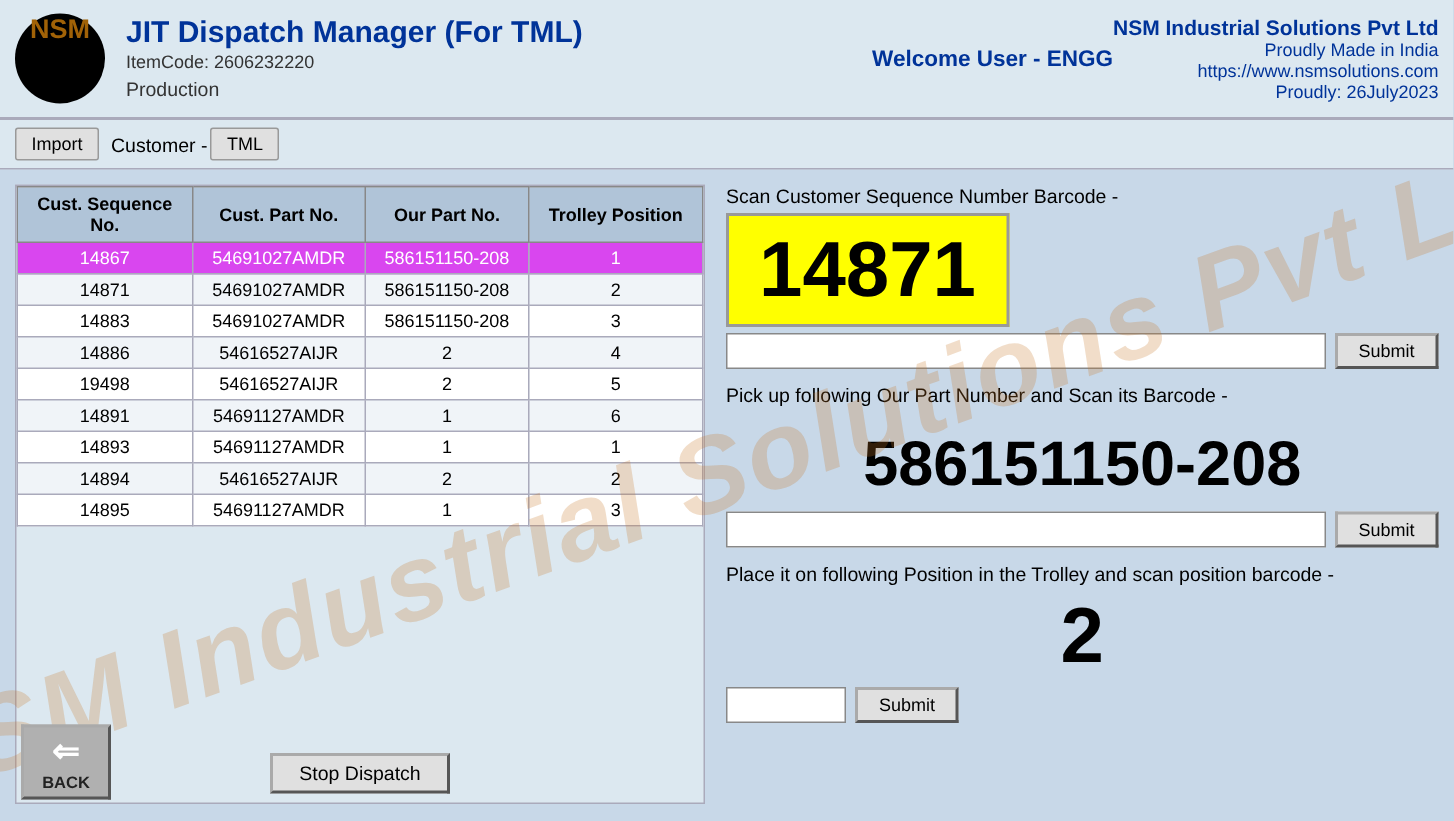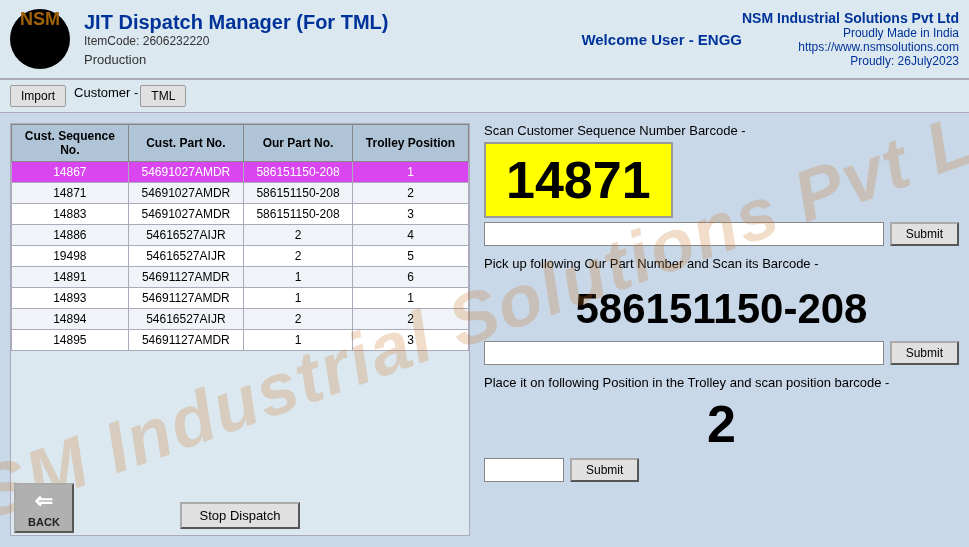--- a/index.html
+++ b/index.html
@@ -67,21 +67,21 @@
     .header-right .company-name {
       font-size: 14px;
       font-weight: bold;
     }
 
     
     .toolbar {
       background: #dce8f0;
       padding: 5px 10px;
       display: flex;
-      align-items: flex-start;
+      align-items: center;
       border-bottom: 1px solid #aab;
       gap: 2px;
     }
     .toolbar-btn {
       background: #e0e0e0;
       border: 1px solid #999;
       padding: 3px 10px;
       font-size: 12px;
       cursor: pointer;
       border-radius: 2px;

